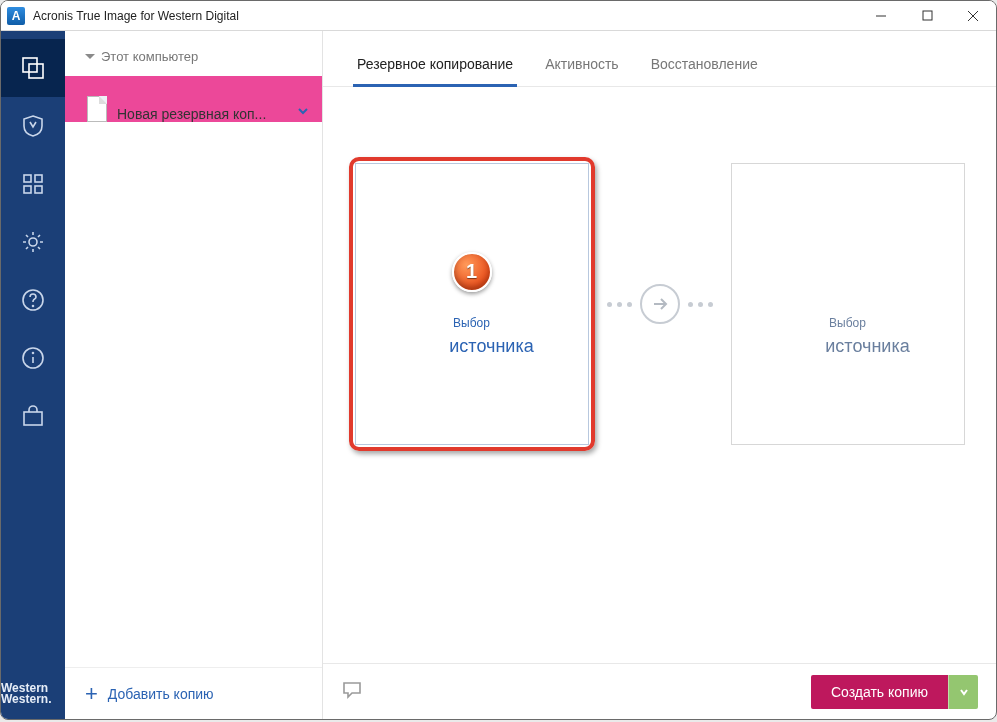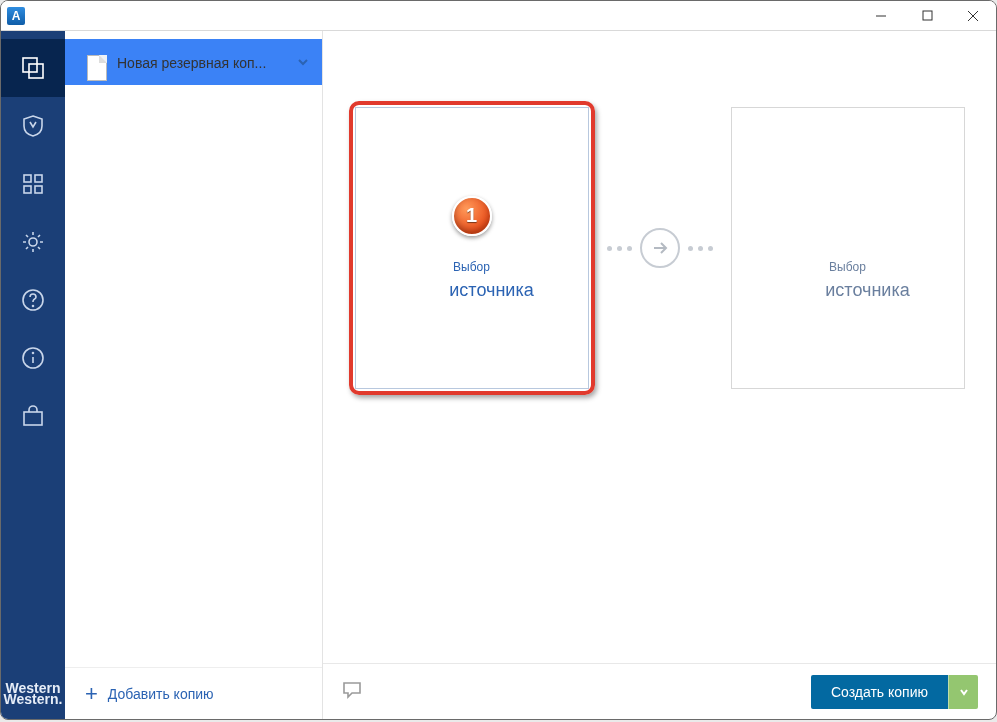--- a/index.html
+++ b/index.html
@@ -68,23 +68,23 @@
     display: flex; align-items: center; justify-content: center;
     color: #c9d6ea;
     cursor: pointer;
     position: relative;
   }
   .rail .item.active { background: #07254f; color: #fff; }
   .rail .item svg { stroke: currentColor; stroke-width: 1.6; fill: none; }
   .rail .spacer { flex: 1; }
   .rail .brand {
     width: 64px; padding: 10px 0 14px 0;
-    text-align: center;
+    text-align: left;
     color: #e6edf7;
-    font-size: 14px;
+    font-size: 12px;
     line-height: 11px;
     font-weight: 700;
   }
 
   
   .sidebar {
     width: 258px;
     border-right: 1px solid #e3e3e3;
     display: flex;
     flex-direction: column;
@@ -105,22 +105,22 @@
   }
   .section-row .caret {
     width: 0; height: 0;
     border-left: 5px solid transparent;
     border-right: 5px solid transparent;
     border-top: 5px solid #8a8a8a;
   }
   .backup-item {
     margin-top: 8px;
     height: 46px;
-    background: #3b82f6;
-    display: flex; align-items: flex-start;
+    background: #ec4899;
+    display: flex; align-items: flex-end;
     padding: 16px 12px 0 22px;
     gap: 10px;
     cursor: pointer;
   }
   .file-ico {
     width: 20px; height: 26px;
     border: 1px solid #bbb;
     background: #fff;
     position: relative;
   }
@@ -223,37 +223,38 @@
   }
   .comment-ico { color: #9a9a9a; cursor: pointer; }
   .footer .grow { flex: 1; }
   .create-btn {
     display: flex; height: 34px;
     border-radius: 2px; overflow: hidden;
     color: #fff; font-size: 14px;
     box-shadow: inset 0 0 0 1px rgba(255,255,255,0.2);
   }
   .create-btn .main-b {
-    background: #0369a1; padding: 0 20px;
+    background: #be185d; padding: 0 20px;
     display: flex; align-items: center; cursor: pointer;
   }
   .create-btn .drop-b {
     background: #94c670; width: 30px;
     display: flex; align-items: center; justify-content: center;
     border-left: 1px solid rgba(255,255,255,0.4);
     cursor: pointer;
   }
 </style>
 </head>
 <body>
 
 <div class="window">
 
   <div class="titlebar">
     <div class="app-icon">A</div>
+    <div class="title">Acronis True Image for Western Digital</div>
     <div class="win-controls">
       <div class="win-btn">
         <svg width="12" height="12">
             <line x1="1" y1="6" x2="11" y2="6"></line>
           </svg>
       </div>
       <div class="win-btn">
         <svg width="11" height="11">
             <rect x="1" y="1" width="9" height="9"></rect>
           </svg>
@@ -317,37 +318,46 @@
         </svg>
       </div>
       <div class="spacer"></div>
       <div class="brand">
         <div>Western</div>
         <div>Western.</div>
       </div>
     </div>
 
     <div class="sidebar">
+      <div class="section-row">
+        <span class="caret"></span>
+        <span>Этот компьютер</span>
+      </div>
       <div class="backup-item">
         <div class="file-ico"></div>
         <div class="label">Новая резервная коп...</div>
         <div class="chev">
           <svg width="14" height="14" viewBox="0 0 14 14" fill="none" stroke="currentColor" stroke-width="2">
             <polyline points="3,5 7,9 11,5"></polyline>
           </svg>
         </div>
       </div>
       <div class="grow"></div>
       <div class="add-row">
         <span class="plus">+</span>
         <span>Добавить копию</span>
       </div>
     </div>
 
     <div class="main">
+      <div class="tabs">
+        <div class="tab active">Резервное копирование</div>
+        <div class="tab">Активность</div>
+        <div class="tab">Восстановление</div>
+      </div>
 
       <div class="canvas">
         <div class="cards">
           <div class="card-wrap">
             <div class="card">
               <div class="callout">1</div>
               <div class="t1">Выбор</div>
               <div class="t2">источника</div>
             </div>
             <div class="highlight"></div>

